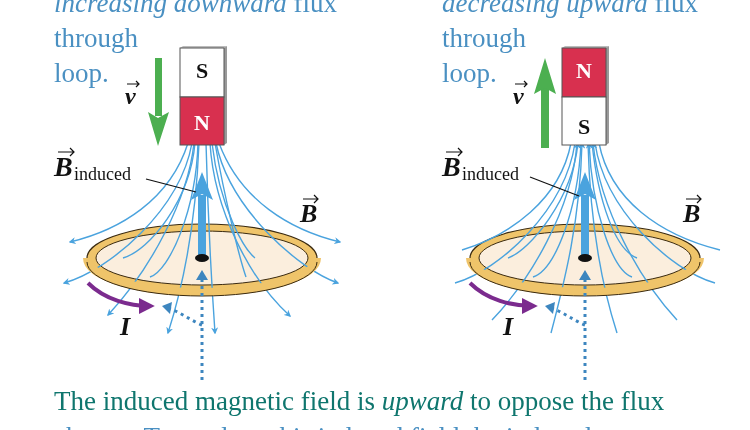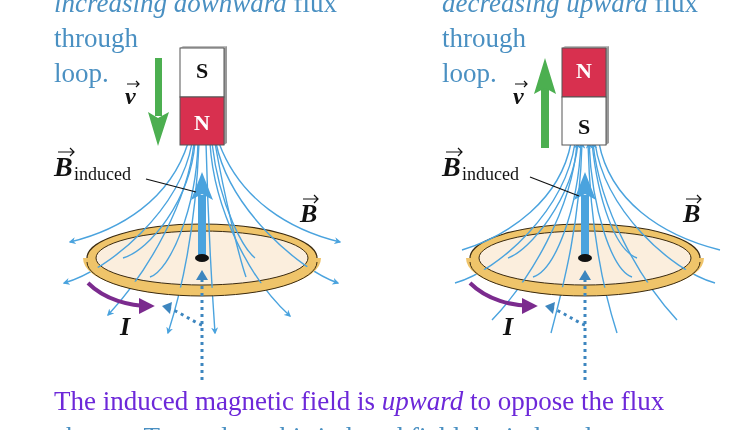--- a/index.html
+++ b/index.html
@@ -1,20 +1,20 @@
 <!DOCTYPE html>
 <html><head>
 <meta charset="utf-8">
 <style>
   html, body { margin: 0; padding: 0; background: #ffffff; }
   body { width: 750px; height: 430px; overflow: hidden; position: relative;
          font-family: "Liberation Serif", "DejaVu Serif", serif; }
   .txt { position: absolute; color: #4a90c2; font-size: 27px; line-height: 35px; white-space: nowrap; }
   .txt .it { font-style: italic; }
-  .caption { position: absolute; left: 54px; top: 386px; color: #6d28d9; font-size: 27px; white-space: nowrap; }
+  .caption { position: absolute; left: 54px; top: 386px; color: #0f766e; font-size: 27px; white-space: nowrap; }
   .caption2 { position: absolute; left: 54px; top: 422px; color: #4a90c2; font-size: 27px; white-space: nowrap; }
   .caption .it { font-style: italic; }
   svg { position: absolute; left: 0; top: 0; }
   .lbl { font-family: "Liberation Serif", "DejaVu Serif", serif; }
 </style>
 </head>
 <body>
 
 <div class="txt" style="left:54px; top:-14px;">
   <span class="it">increasing downward</span><span> flux</span>

